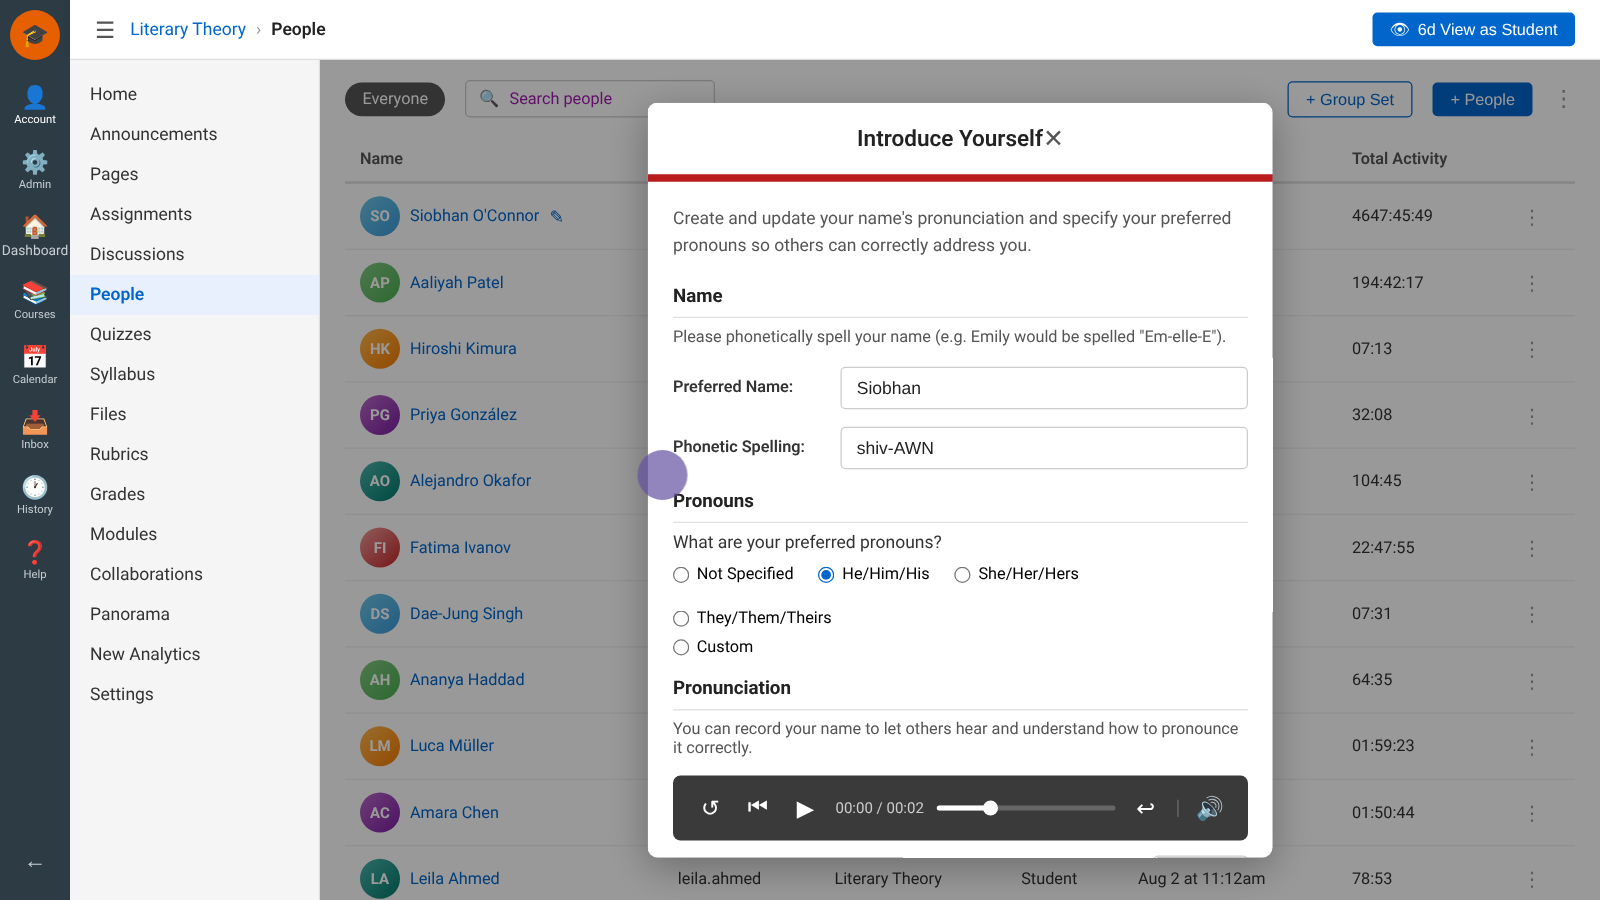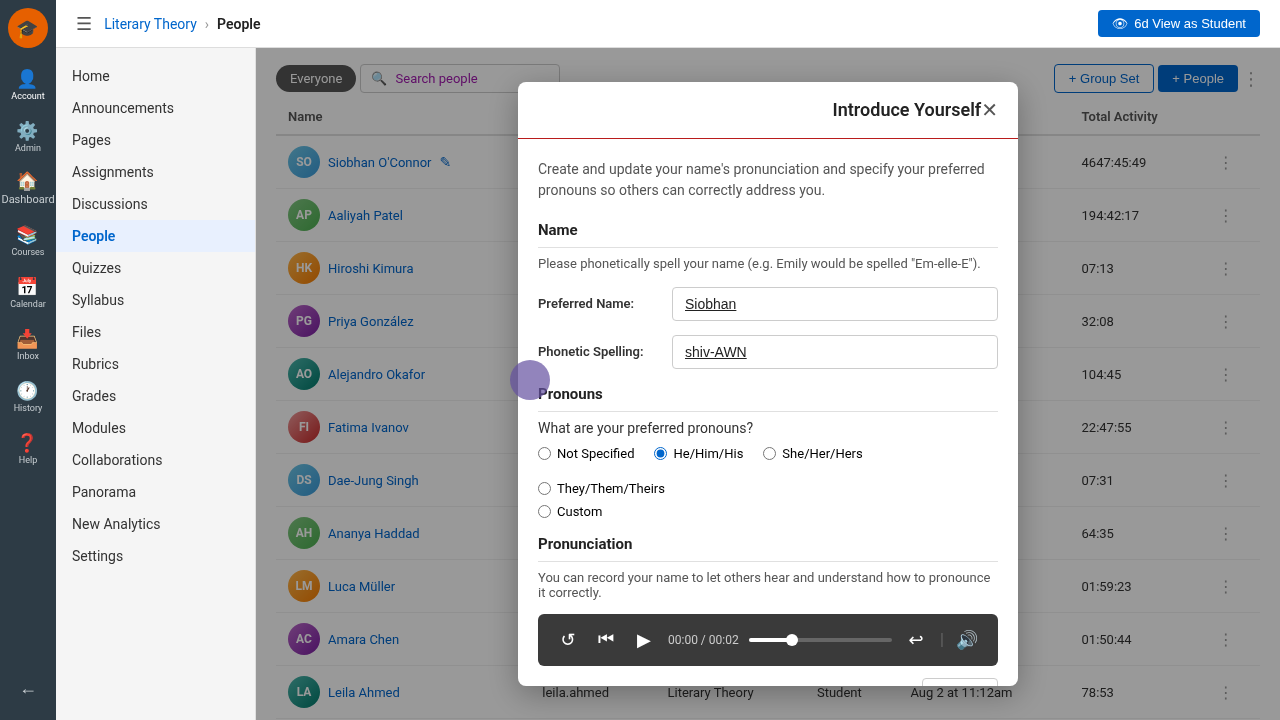--- a/index.html
+++ b/index.html
@@ -98,22 +98,22 @@
     
     .people-area {
       flex: 1;
       padding: 16px 20px;
       overflow-y: auto;
       background: white;
     }
     .people-controls {
       display: flex;
       align-items: center;
-      gap: 4px;
-      margin-bottom: 6px;
+      gap: 16px;
+      margin-bottom: 16px;
     }
     .everyone-tab {
       background: #555;
       color: white;
       padding: 6px 14px;
       border-radius: 20px;
       font-size: 13px;
     }
     .search-box {
       display: flex;
@@ -182,43 +182,42 @@
       background: white;
       border-radius: 8px;
       width: 500px;
       max-height: 90%;
       overflow-y: auto;
       box-shadow: 0 8px 32px rgba(0,0,0,0.3);
     }
     .modal-header {
       display: flex;
       align-items: center;
-      justify-content: flex-end;
+      justify-content: center;
       padding: 16px 20px;
-      border-bottom: 1px solid #b91c1c;
+      border-bottom: 6px solid #b91c1c;
     }
     .modal-title { font-size: 18px; font-weight: 600; color: #222; }
     .modal-close { background: none; border: none; font-size: 20px; cursor: pointer; color: #555; }
     .modal-body { padding: 20px; }
 
     .modal-description { font-size: 14px; color: #555; margin-bottom: 20px; line-height: 1.5; }
     .modal-section-title { font-size: 15px; font-weight: 700; color: #222; margin-bottom: 8px; padding-bottom: 8px; border-bottom: 1px solid #e0e0e0; }
     .modal-section-subtitle { font-size: 13px; color: #555; margin-bottom: 16px; }
 
     .form-row { margin-bottom: 14px; display: flex; align-items: center; gap: 4px; }
     .form-label { font-size: 13px; font-weight: 600; color: #333; min-width: 130px; }
     .form-input {
       flex: 1;
       border: 1px solid #ccc;
       border-radius: 4px;
       padding: 8px 12px;
       font-size: 14px;
       color: #222;
       outline: none;
-      text-decoration: underline;
     }
 
     .pronouns-section { margin-bottom: 16px; }
     .pronouns-label { font-size: 14px; color: #333; margin-bottom: 10px; }
     .pronouns-options { display: flex; gap: 20px; flex-wrap: wrap; }
     .pronoun-option { display: flex; align-items: center; gap: 6px; font-size: 13px; cursor: pointer; }
     .pronoun-option input[type="radio"] { accent-color: #0066cc; }
     .custom-option { display: flex; align-items: center; gap: 6px; font-size: 13px; margin-top: 8px; }
 
     .pronunciation-section { margin-top: 16px; }

